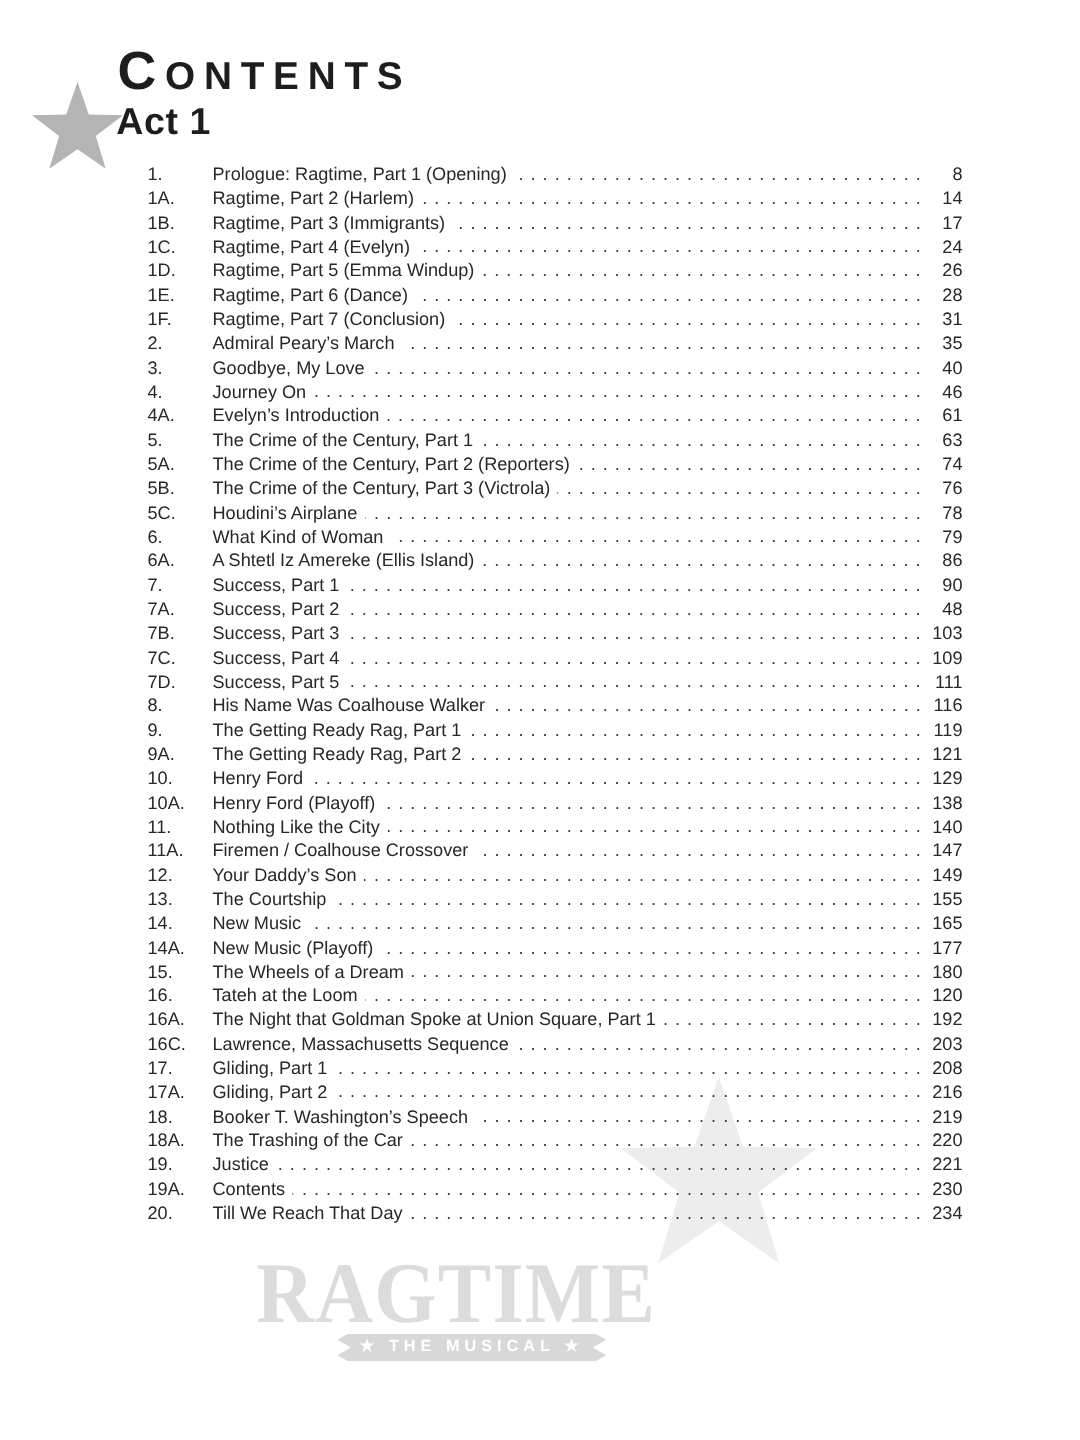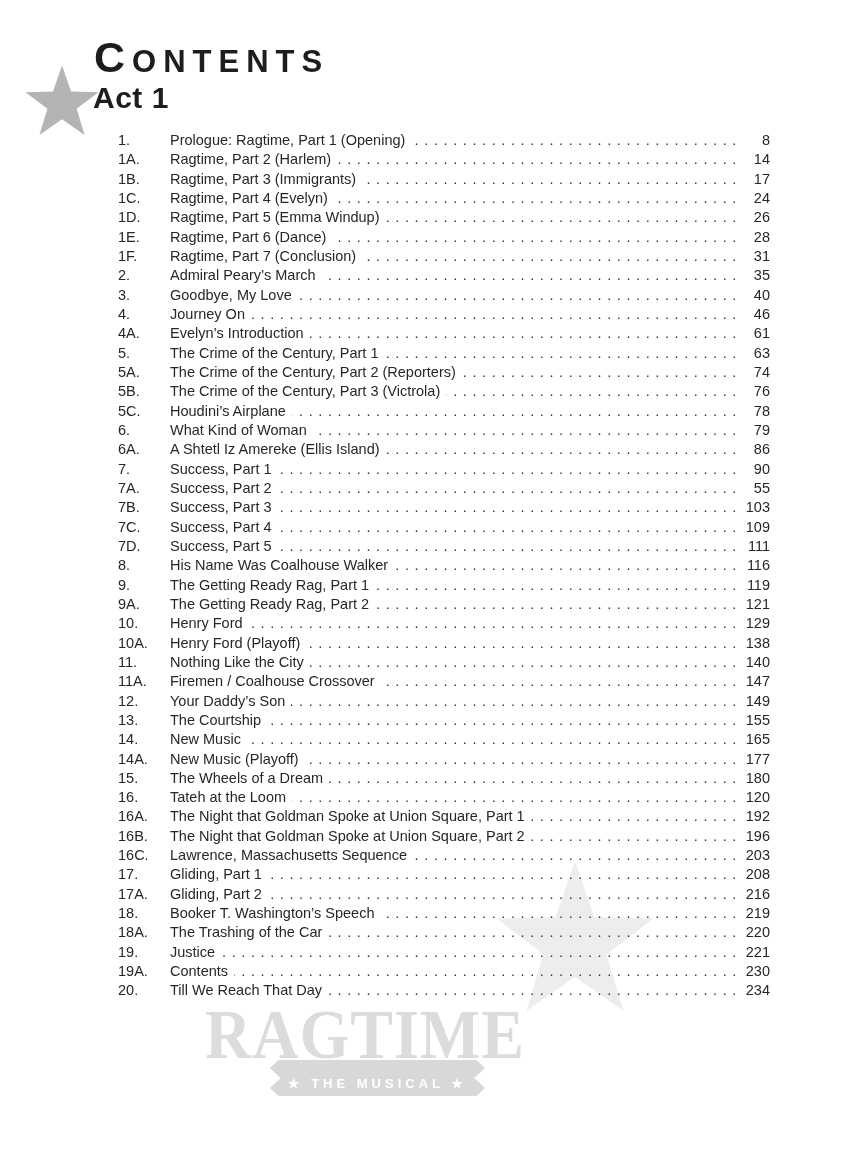--- a/index.html
+++ b/index.html
@@ -94,21 +94,21 @@
     font-weight: bold;
     font-size: 64px;
     line-height: 66px;
     letter-spacing: 1px;
     color: var(--logo-gray, #dcdcdc);
     transform: scaleY(1.08);
   }
   .logo-banner {
     display: inline-block;
     margin-top: -8px;
-    padding: 16px 18px 5px 18px;
+    padding: 2px 18px 5px 18px;
     background: #d8d8d8;
     color: #ffffff;
     font-size: 13px;
     font-weight: bold;
     letter-spacing: 4px;
     clip-path: polygon(4% 0, 96% 0, 100% 22%, 95% 50%, 100% 78%, 96% 100%, 4% 100%, 0 78%, 5% 50%, 0 22%);
   }
 </style>
 </head>
 <body>
@@ -254,21 +254,21 @@
       <span class="toc-num">7.</span>
       <span class="toc-title">Success, Part 1</span>
       <span class="toc-leader"></span>
       <span class="toc-page">90</span>
     </div>
 
     <div class="toc-row">
       <span class="toc-num">7A.</span>
       <span class="toc-title">Success, Part 2</span>
       <span class="toc-leader"></span>
-      <span class="toc-page">55</span>
+      <span class="toc-page">48</span>
     </div>
 
     <div class="toc-row">
       <span class="toc-num">7B.</span>
       <span class="toc-title">Success, Part 3</span>
       <span class="toc-leader"></span>
       <span class="toc-page">103</span>
     </div>
 
     <div class="toc-row">
@@ -376,26 +376,20 @@
       <span class="toc-page">120</span>
     </div>
 
     <div class="toc-row">
       <span class="toc-num">16A.</span>
       <span class="toc-title">The Night that Goldman Spoke at Union Square, Part 1</span>
       <span class="toc-leader"></span>
       <span class="toc-page">192</span>
     </div>
 
-    <div class="toc-row">
-      <span class="toc-num">16B.</span>
-      <span class="toc-title">The Night that Goldman Spoke at Union Square, Part 2</span>
-      <span class="toc-leader"></span>
-      <span class="toc-page">196</span>
-    </div>
 
     <div class="toc-row">
       <span class="toc-num">16C.</span>
       <span class="toc-title">Lawrence, Massachusetts Sequence</span>
       <span class="toc-leader"></span>
       <span class="toc-page">203</span>
     </div>
 
     <div class="toc-row">
       <span class="toc-num">17.</span>

